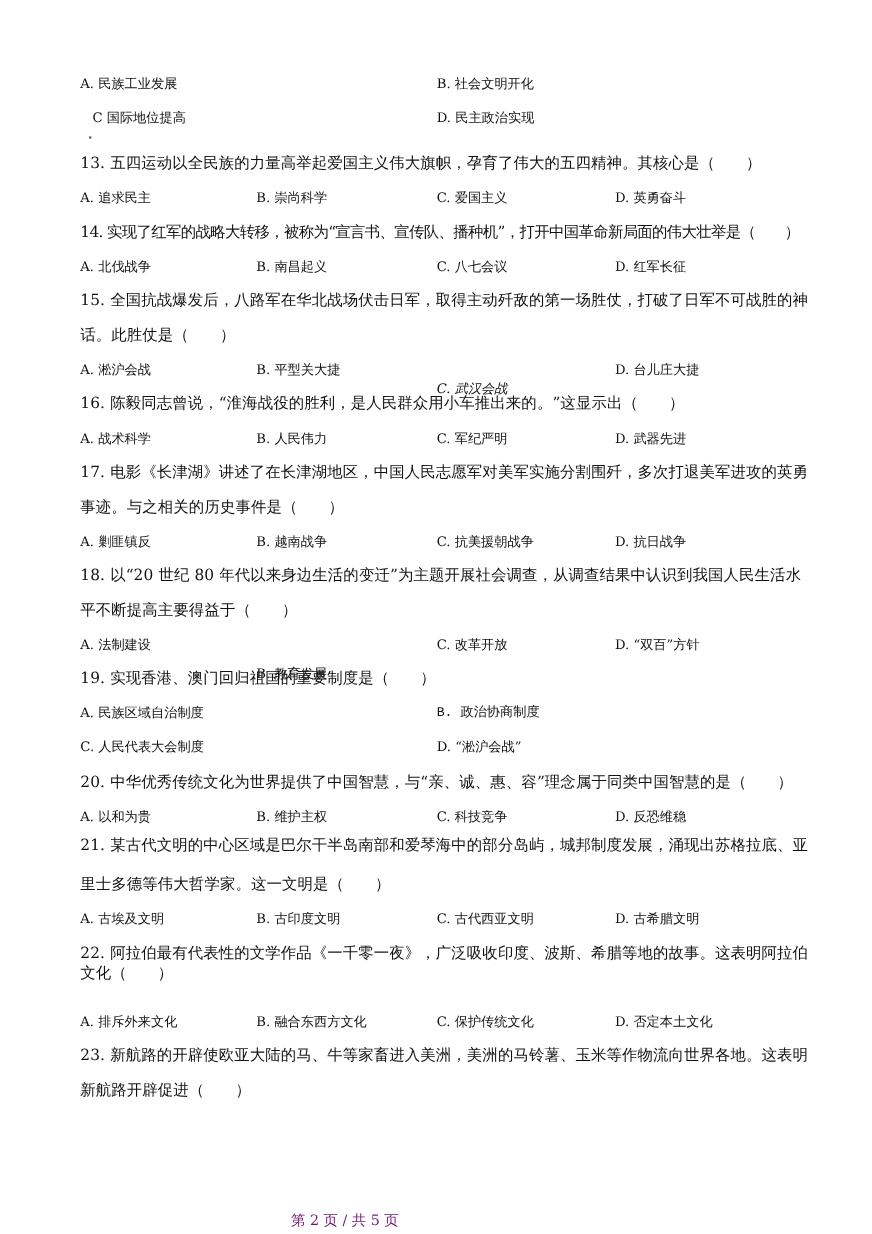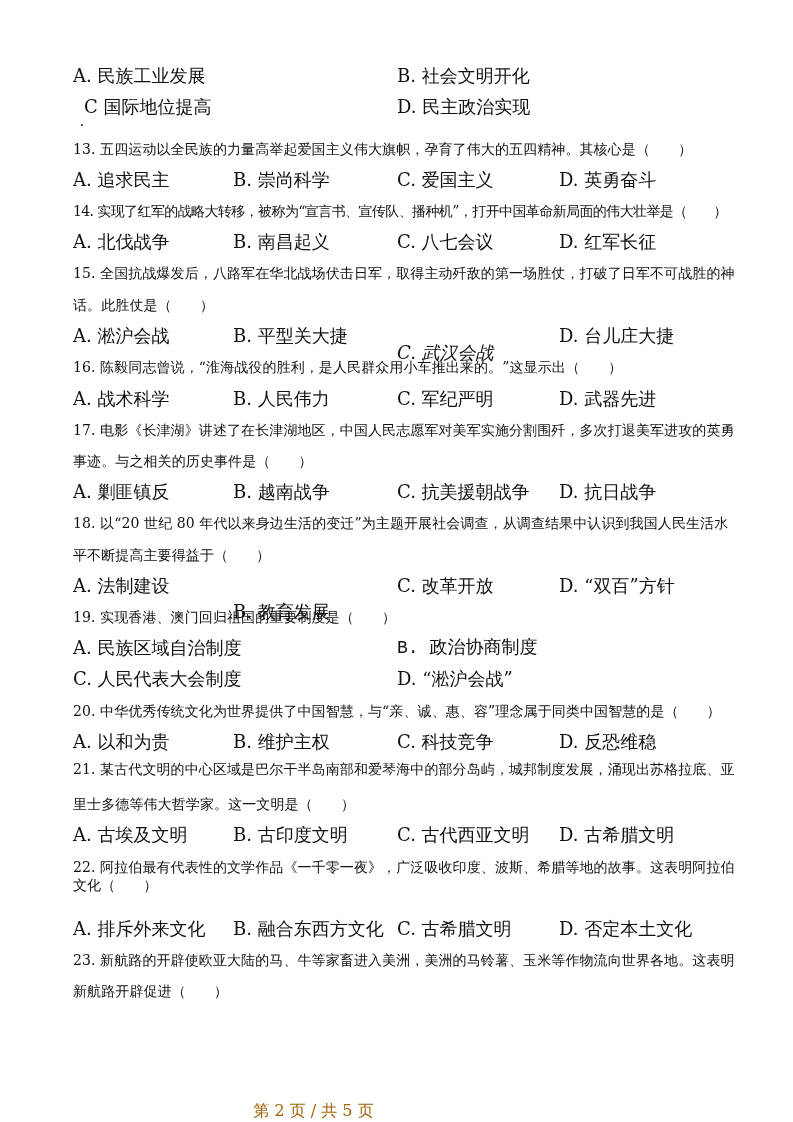--- a/index.html
+++ b/index.html
@@ -5,30 +5,30 @@
   html, body { margin: 0; padding: 0; background: #ffffff; }
   body {
     width: 793px; height: 1122px; position: relative; overflow: hidden;
     font-family: "DejaVu Serif", "Liberation Serif", serif;
     color: #111111; font-size: 14px;
   }
   .line {
     position: absolute; left: 73px; white-space: nowrap;
     font-size: 14px; line-height: 18px; letter-spacing: 0.1px;
   }
-  .opt { position: absolute; white-space: nowrap; font-size: 18px; line-height: 18px; text-align: right; }
+  .opt { position: absolute; white-space: nowrap; font-size: 12px; line-height: 18px; text-align: right; }
   .col-a { left: 73px; }
   .col-b { left: 233px; }
   .col-c { left: 397px; }
   .col-d { left: 559px; }
   .col-half-b { left: 397px; }
   .dot { position: absolute; left: 81px; top: 124px; width: 2px; height: 2px; background: #555; }
   .footer {
     position: absolute; top: 1104px; left: 0; width: 627px; text-align: center;
-    font-size: 16px; line-height: 14px; color: #a16207;
+    font-size: 13px; line-height: 14px; color: #701a75;
   }
 </style>
 </head>
 <body>
 
 <div>
   <div class="opt col-a" style="top:67px;">A. 民族工业发展</div>
   <div class="opt col-half-b" style="top:67px;">B. 社会文明开化</div>
   <div class="opt col-a" style="top:98px;margin-left:11px;">C  国际地位提高</div>
   <div class="opt col-half-b" style="top:98px;">D. 民主政治实现</div>
@@ -109,21 +109,21 @@
   <div class="opt col-b" style="top:826px;">B. 古印度文明</div>
   <div class="opt col-c" style="top:826px;">C. 古代西亚文明</div>
   <div class="opt col-d" style="top:826px;">D. 古希腊文明</div>
 </div>
 
 <div>
   <div class="line" style="top:858px;">22. 阿拉伯最有代表性的文学作品《一千零一夜》，广泛吸收印度、波斯、希腊等地的故事。这表明阿拉伯</div>
   <div class="line" style="top:876px;">文化（　　）</div>
   <div class="opt col-a" style="top:920px;">A. 排斥外来文化</div>
   <div class="opt col-b" style="top:920px;">B. 融合东西方文化</div>
-  <div class="opt col-c" style="top:920px;">C. 古希腊文明</div>
+  <div class="opt col-c" style="top:920px;">C. 保护传统文化</div>
   <div class="opt col-d" style="top:920px;">D. 否定本土文化</div>
 </div>
 
 <div>
   <div class="line" style="top:951px;">23. 新航路的开辟使欧亚大陆的马、牛等家畜进入美洲，美洲的马铃薯、玉米等作物流向世界各地。这表明</div>
   <div class="line" style="top:982px;">新航路开辟促进（　　）</div>
 </div>
 
 <div class="footer">第 2 页 / 共 5 页</div>
 

